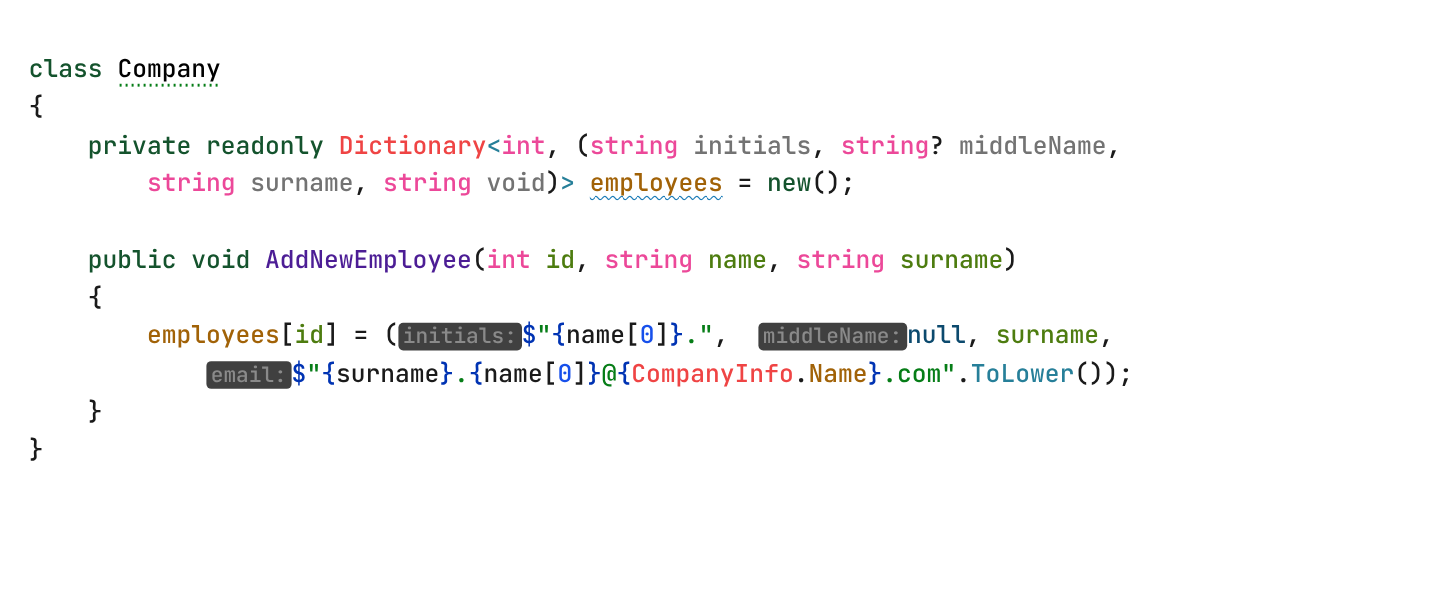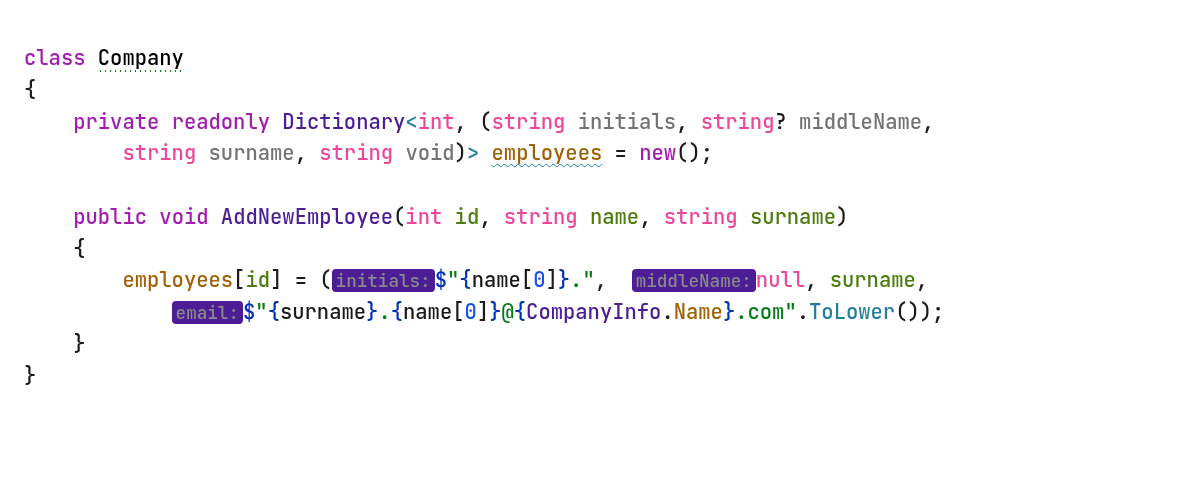--- a/index.html
+++ b/index.html
@@ -14,39 +14,39 @@
     font-family: "JetBrains Mono", "Fira Code", "Cascadia Code", Consolas, "DejaVu Sans Mono", monospace;
     font-size: 20.5px;
     line-height: 1.55;
     font-weight: 500;
     margin: 0;
     padding: 42px 24px 24px 24px;
     white-space: pre;
     color: #1a1a1a;
     letter-spacing: 0;
   }
-  .kw   { color: #a21caf; }
+  .kw   { color: #14532d; }
   .cls  { color: #000000; }
-  .type { color: #4c1d95; }
+  .type { color: #ef4444; }
   .lt   { color: #267f99; }
   .tprim{ color: #ec4899; }
   .pn   { color: #1a1a1a; }
   .id   { color: #4d7c0f; }
   .tupn { color: #737373; font-style: normal; }
   .field{ color: #a16207; }
   .meth { color: #4c1d95; }
   .mcall{ color: #267f99; }
   .str  { color: #067d17; }
   .esc  { color: #0033b3; }
   .iexp { color: #1a1a1a; }
   .num  { color: #1750eb; }
-  .null { color: #ec4899; }
+  .null { color: #0c4a6e; }
   .hint {
     color: #8a8a8a;
-    background: #4c1d95;
+    background: #404040;
     border-radius: 4px;
     padding: 0px 4px 0px 4px;
     font-size: 0.86em;
   }
   .u-dots {
     background-image: radial-gradient(circle, #067d17 1.1px, transparent 1.1px);
     background-size: 5px 4px;
     background-repeat: repeat-x;
     background-position: 0 100%;
     padding-bottom: 2px;

